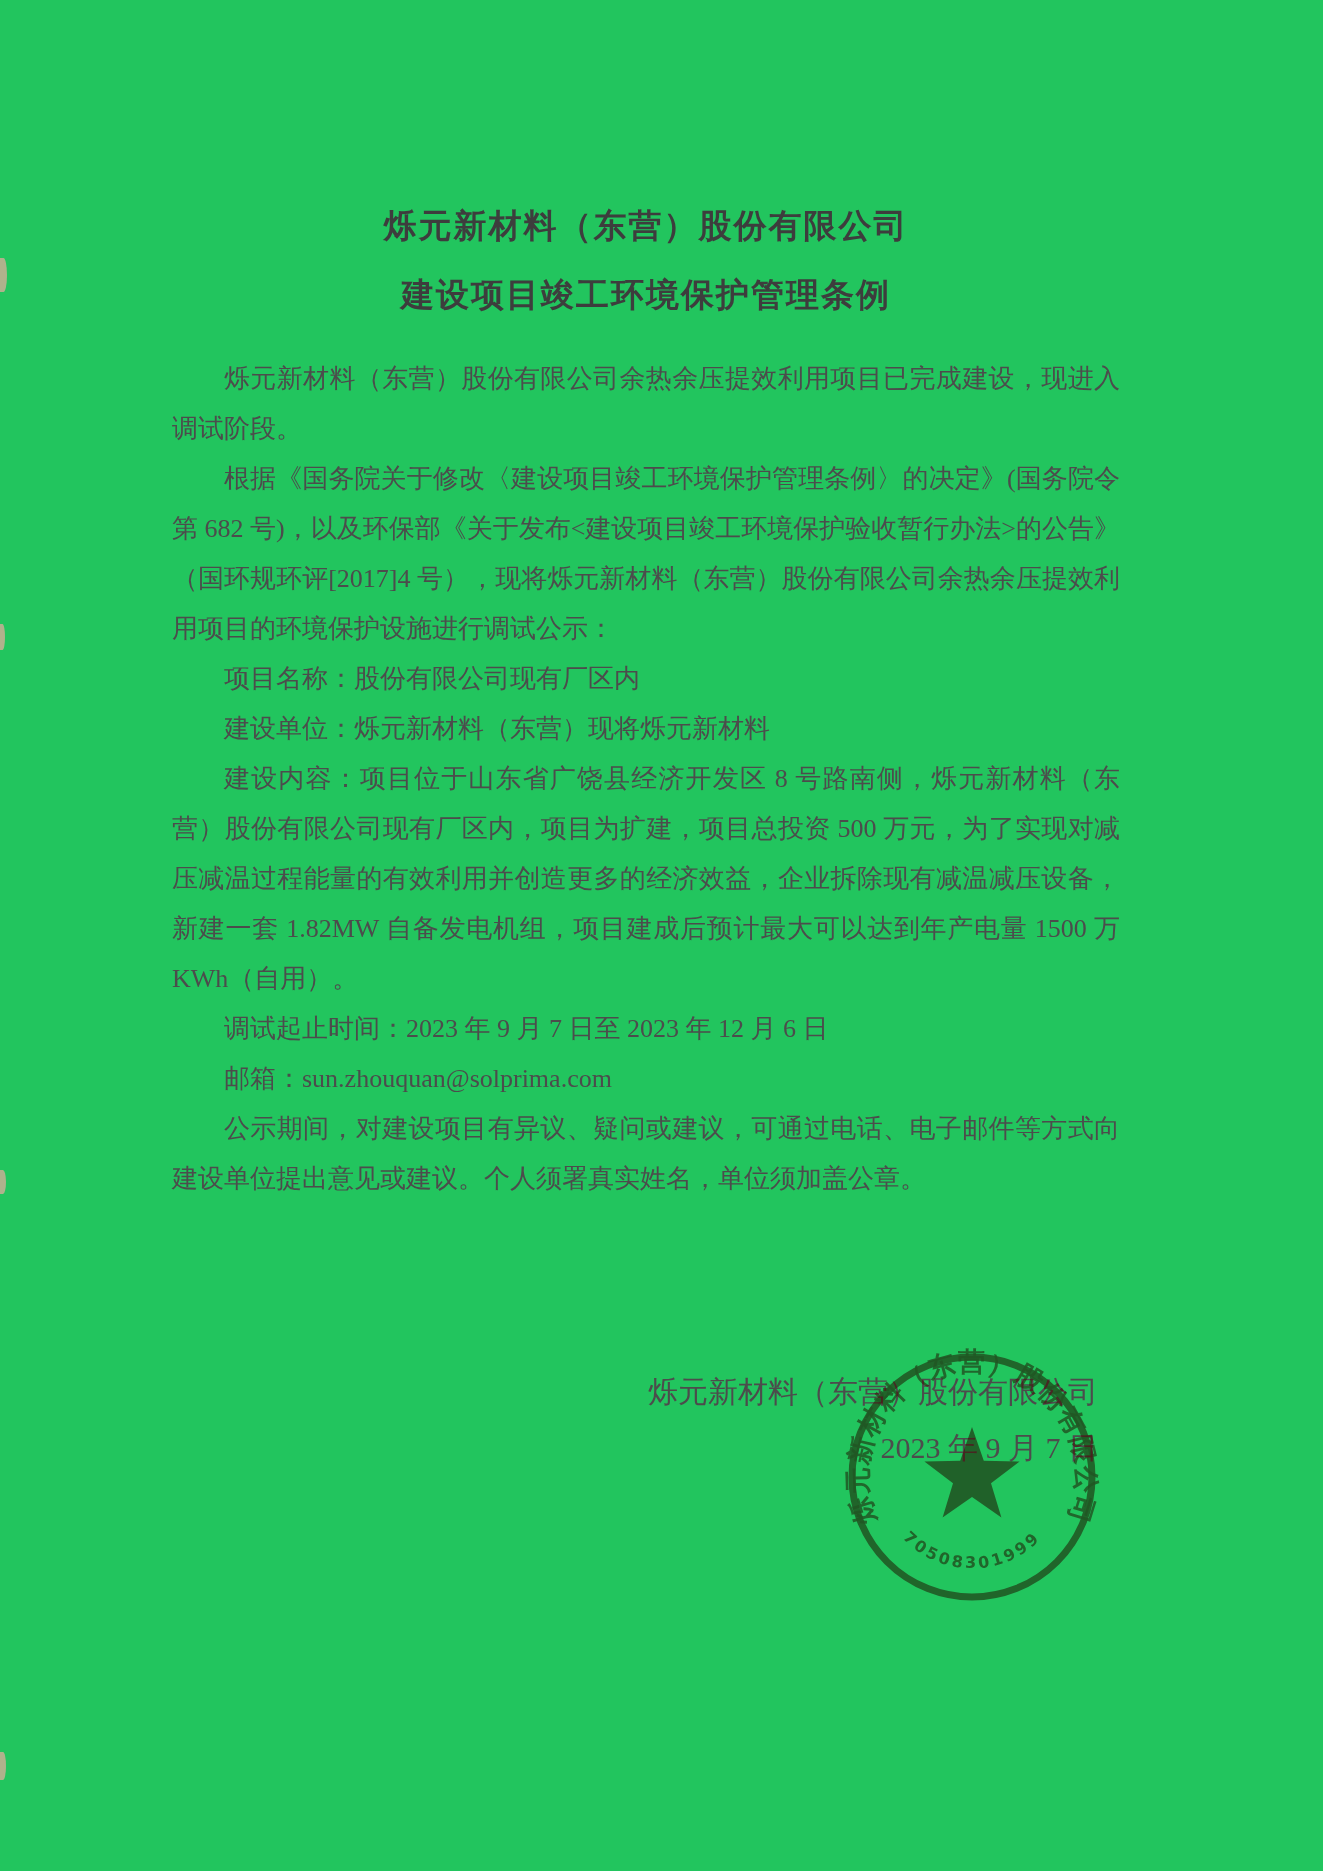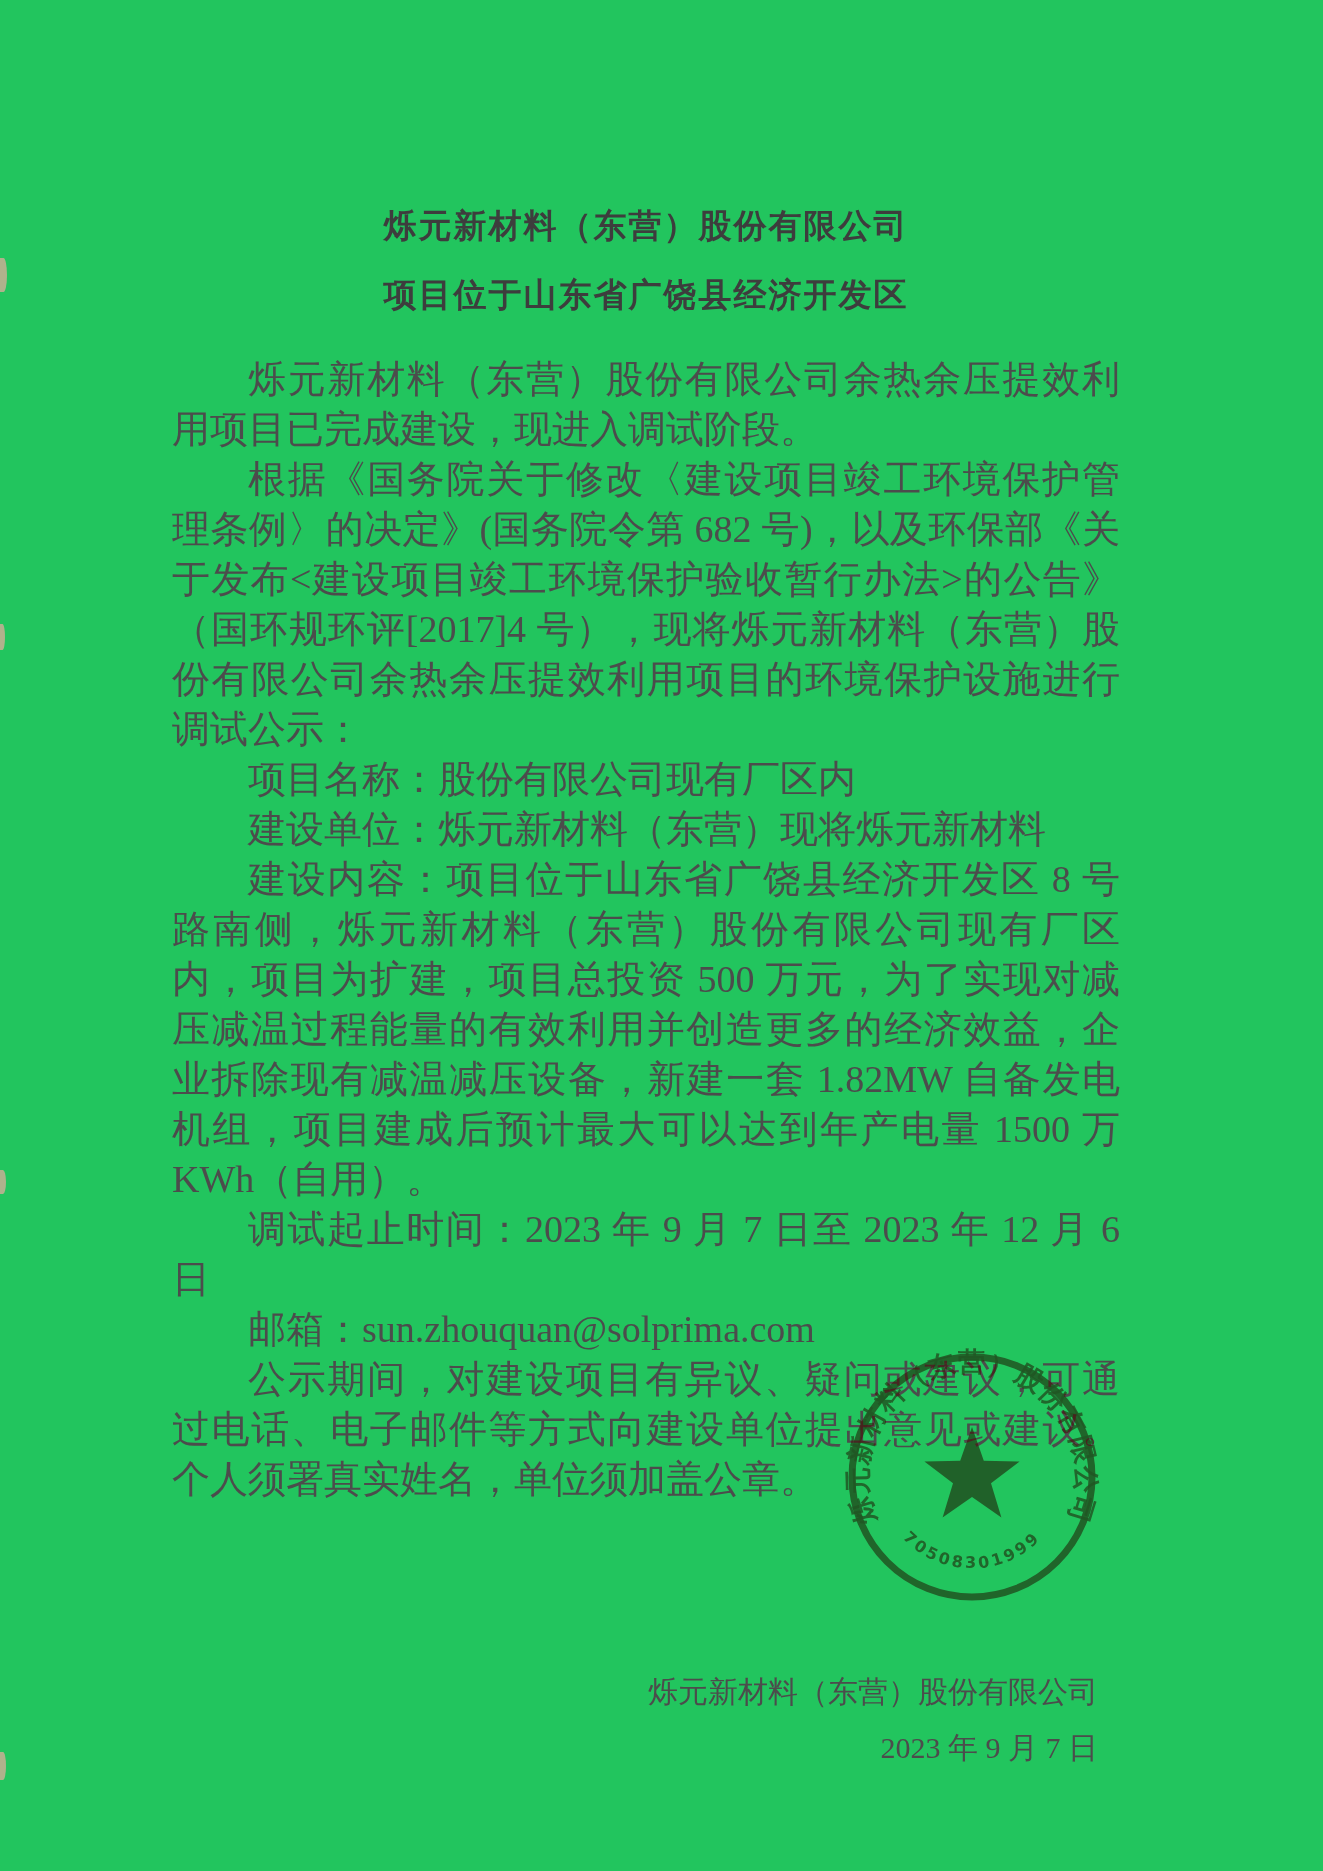--- a/index.html
+++ b/index.html
@@ -28,21 +28,21 @@
     color:#3d3d3d;
   }
   .title-line{
     font-size:33px;
     font-weight:bold;
     line-height:69px;
     letter-spacing:2px;
   }
   .body-text{
     margin-top:24px;
-    font-size:38px;
+    font-size:26px;
     line-height:50px;
     text-align:justify;
     color:#4c4c4c;
   }
   .body-text p{
     margin:0;
     text-indent:2em;
   }
   p.gap-before{
     margin-top:14px;
@@ -89,21 +89,21 @@
 
   <div class="smudge s1"></div>
   <div class="smudge s2"></div>
   <div class="smudge s3"></div>
   <div class="smudge s4"></div>
 
   <div class="doc">
 
     <div class="titles">
       <div class="title-line">烁元新材料（东营）股份有限公司</div>
-      <div class="title-line">项目位于山东省广饶县经济开发区</div>
+      <div class="title-line">建设项目竣工环境保护管理条例</div>
     </div>
 
     <div class="body-text">
       <p>烁元新材料（东营）股份有限公司余热余压提效利用项目已完成建设，现进入调试阶段。</p>
       <p>根据《国务院关于修改〈建设项目竣工环境保护管理条例〉的决定》(国务院令第 682 号)，以及环保部《关于发布&lt;建设项目竣工环境保护验收暂行办法&gt;的公告》（国环规环评[2017]4 号），现将烁元新材料（东营）股份有限公司余热余压提效利用项目的环境保护设施进行调试公示：</p>
       <p>项目名称：股份有限公司现有厂区内</p>
       <p>建设单位：烁元新材料（东营）现将烁元新材料</p>
       <p>建设内容：项目位于山东省广饶县经济开发区 8 号路南侧，烁元新材料（东营）股份有限公司现有厂区内，项目为扩建，项目总投资 500 万元，为了实现对减压减温过程能量的有效利用并创造更多的经济效益，企业拆除现有减温减压设备，新建一套 1.82MW 自备发电机组，项目建成后预计最大可以达到年产电量 1500 万 KWh（自用）。</p>
       <p>调试起止时间：2023 年 9 月 7 日至 2023 年 12 月 6 日</p>
       <p><span>邮箱：</span><span class="email-link">sun.zhouquan@solprima.com</span></p>

